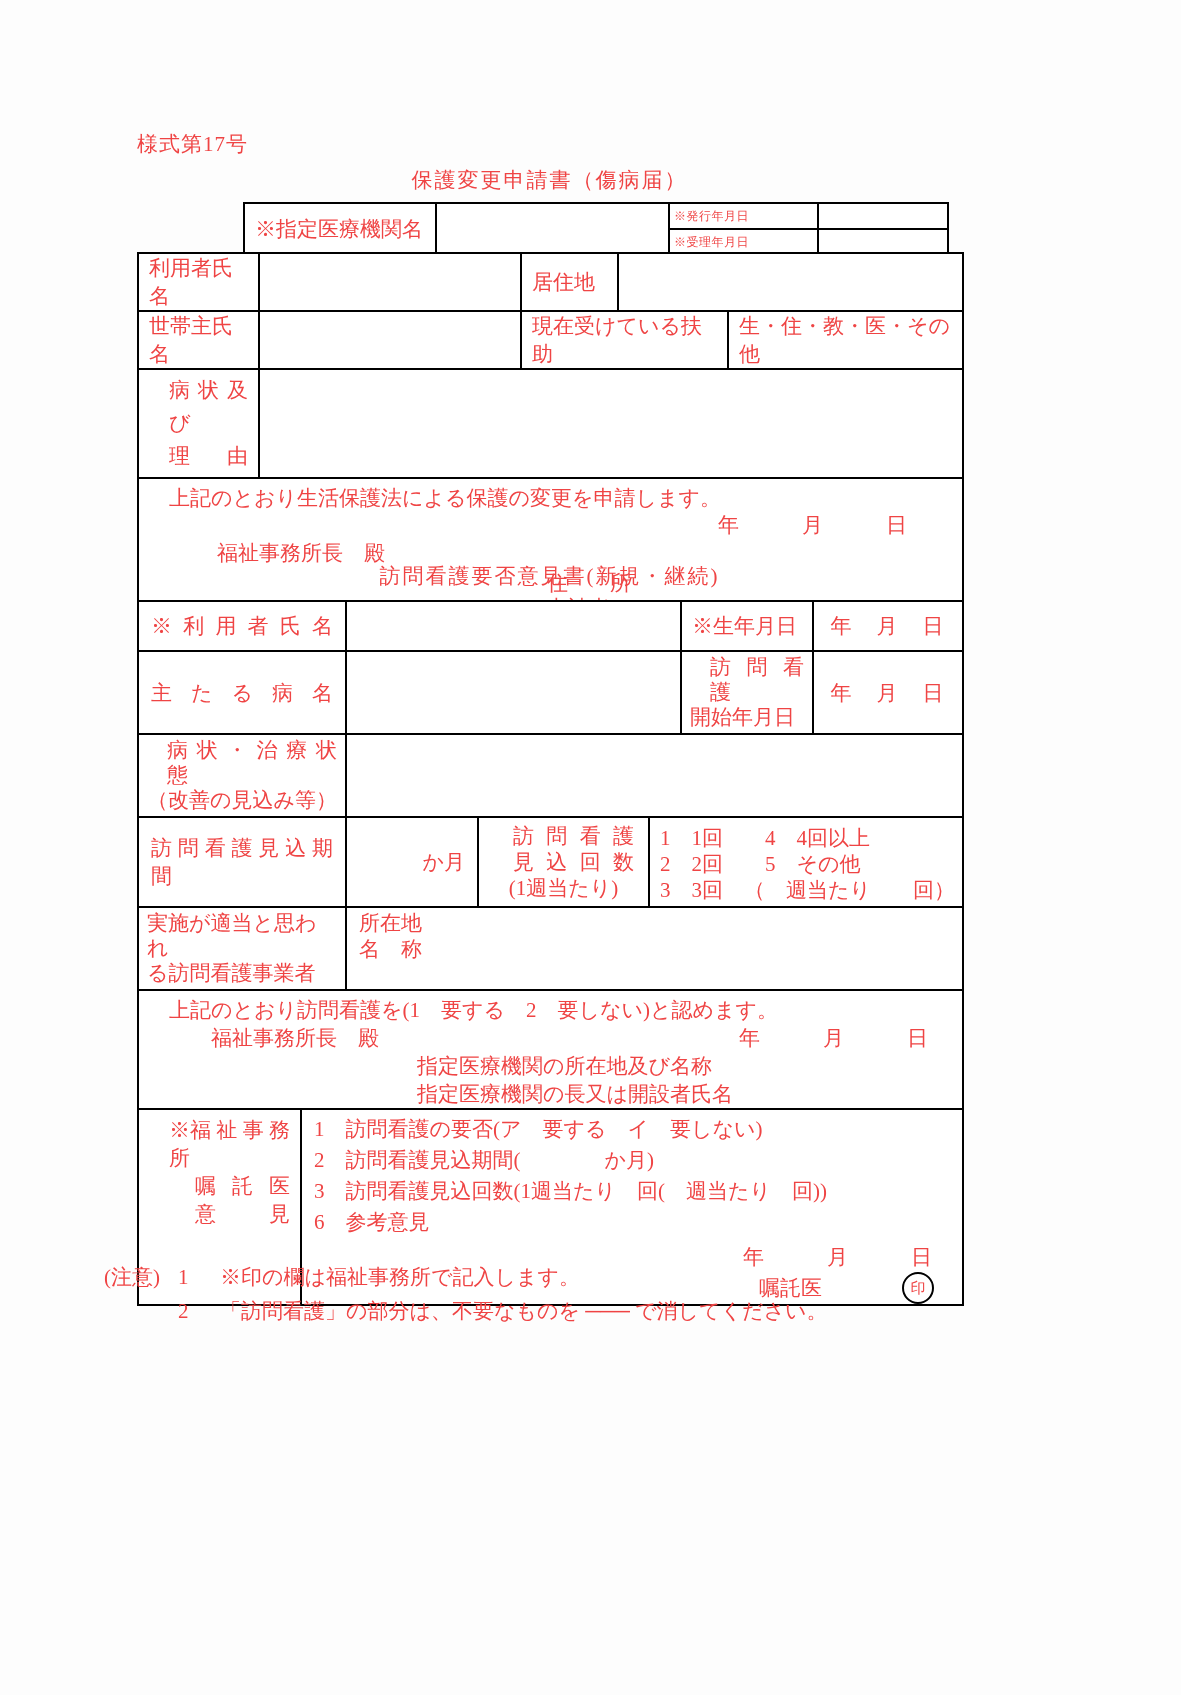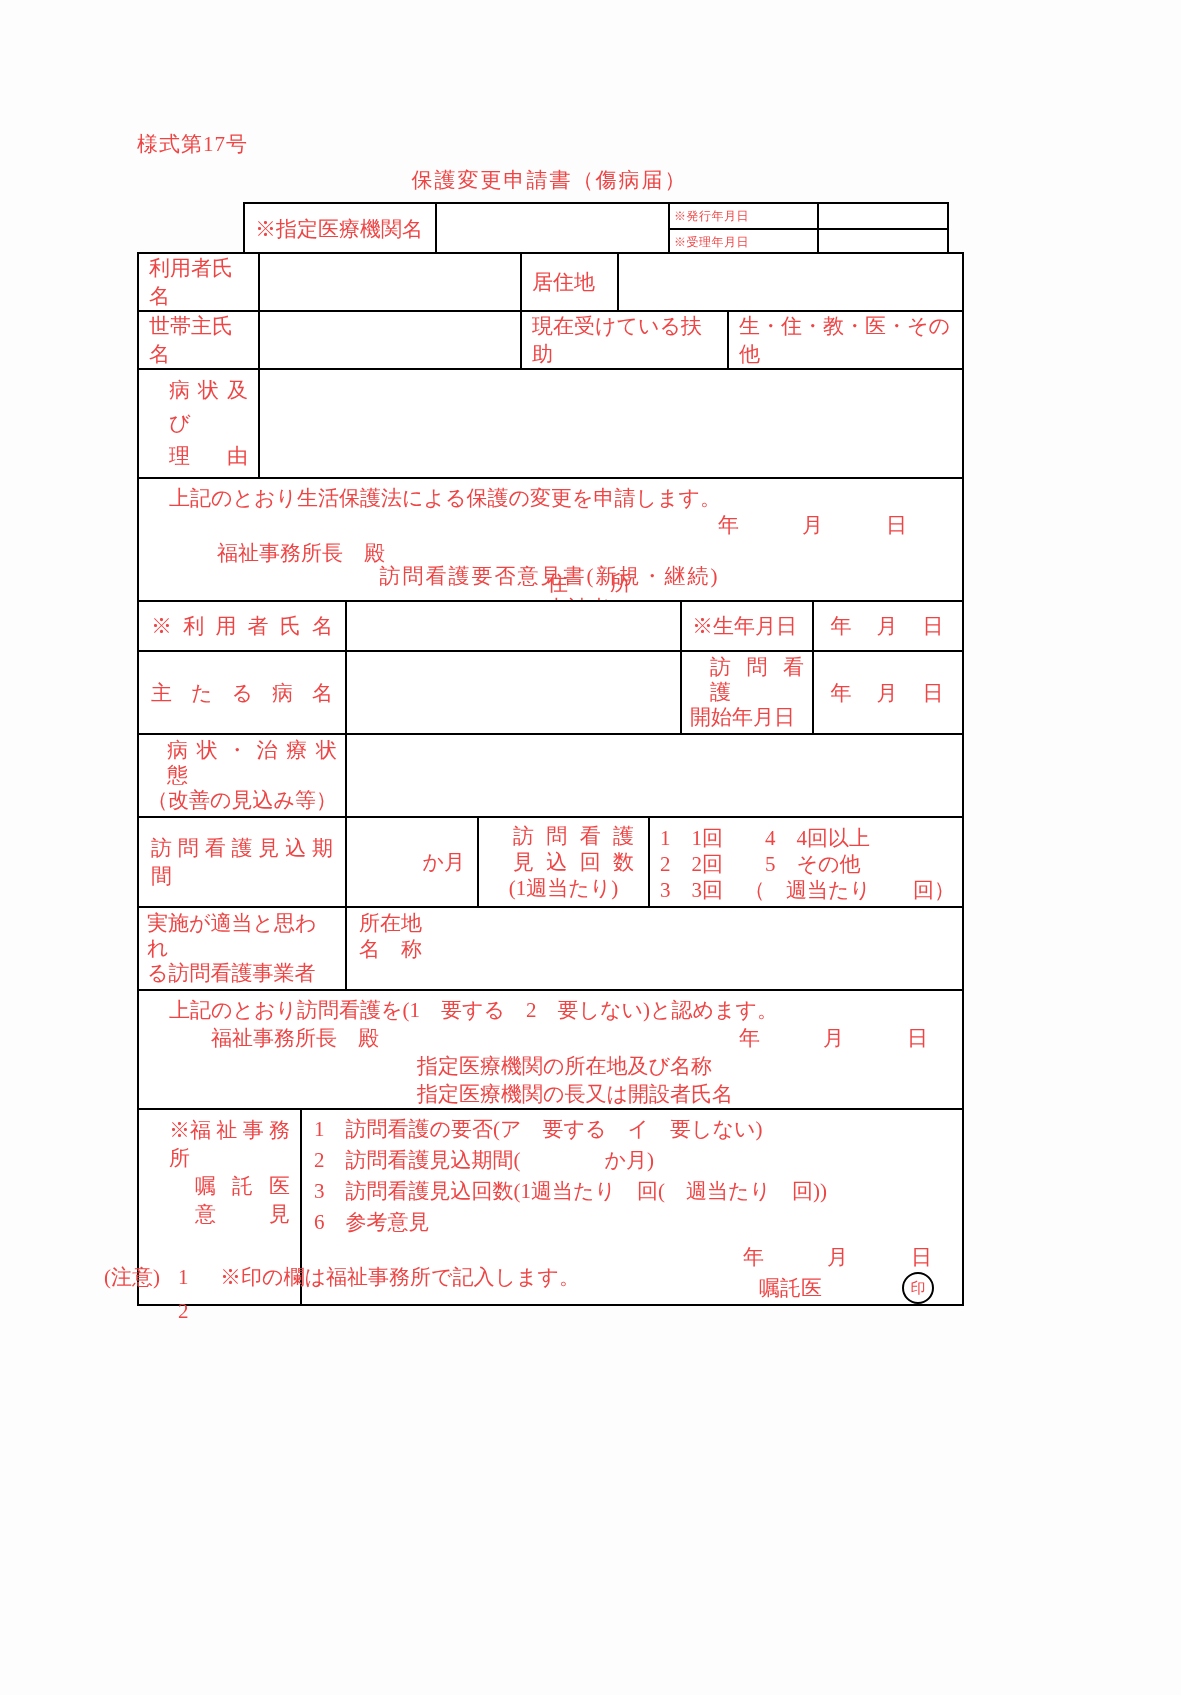--- a/index.html
+++ b/index.html
@@ -252,16 +252,17 @@
 
   <div class="notes">
     <div class="note-row">
       <span class="note-label">(注意)</span>
       <span class="note-num">1</span>
       <span>※印の欄は福祉事務所で記入します。</span>
     </div>
     <div class="note-row">
       <span class="note-label"></span>
       <span class="note-num">2</span>
+      <span>「訪問看護」の部分は、不要なものを ─── で消してください。</span>
     </div>
   </div>
 
 </div>
 
 </body></html>

